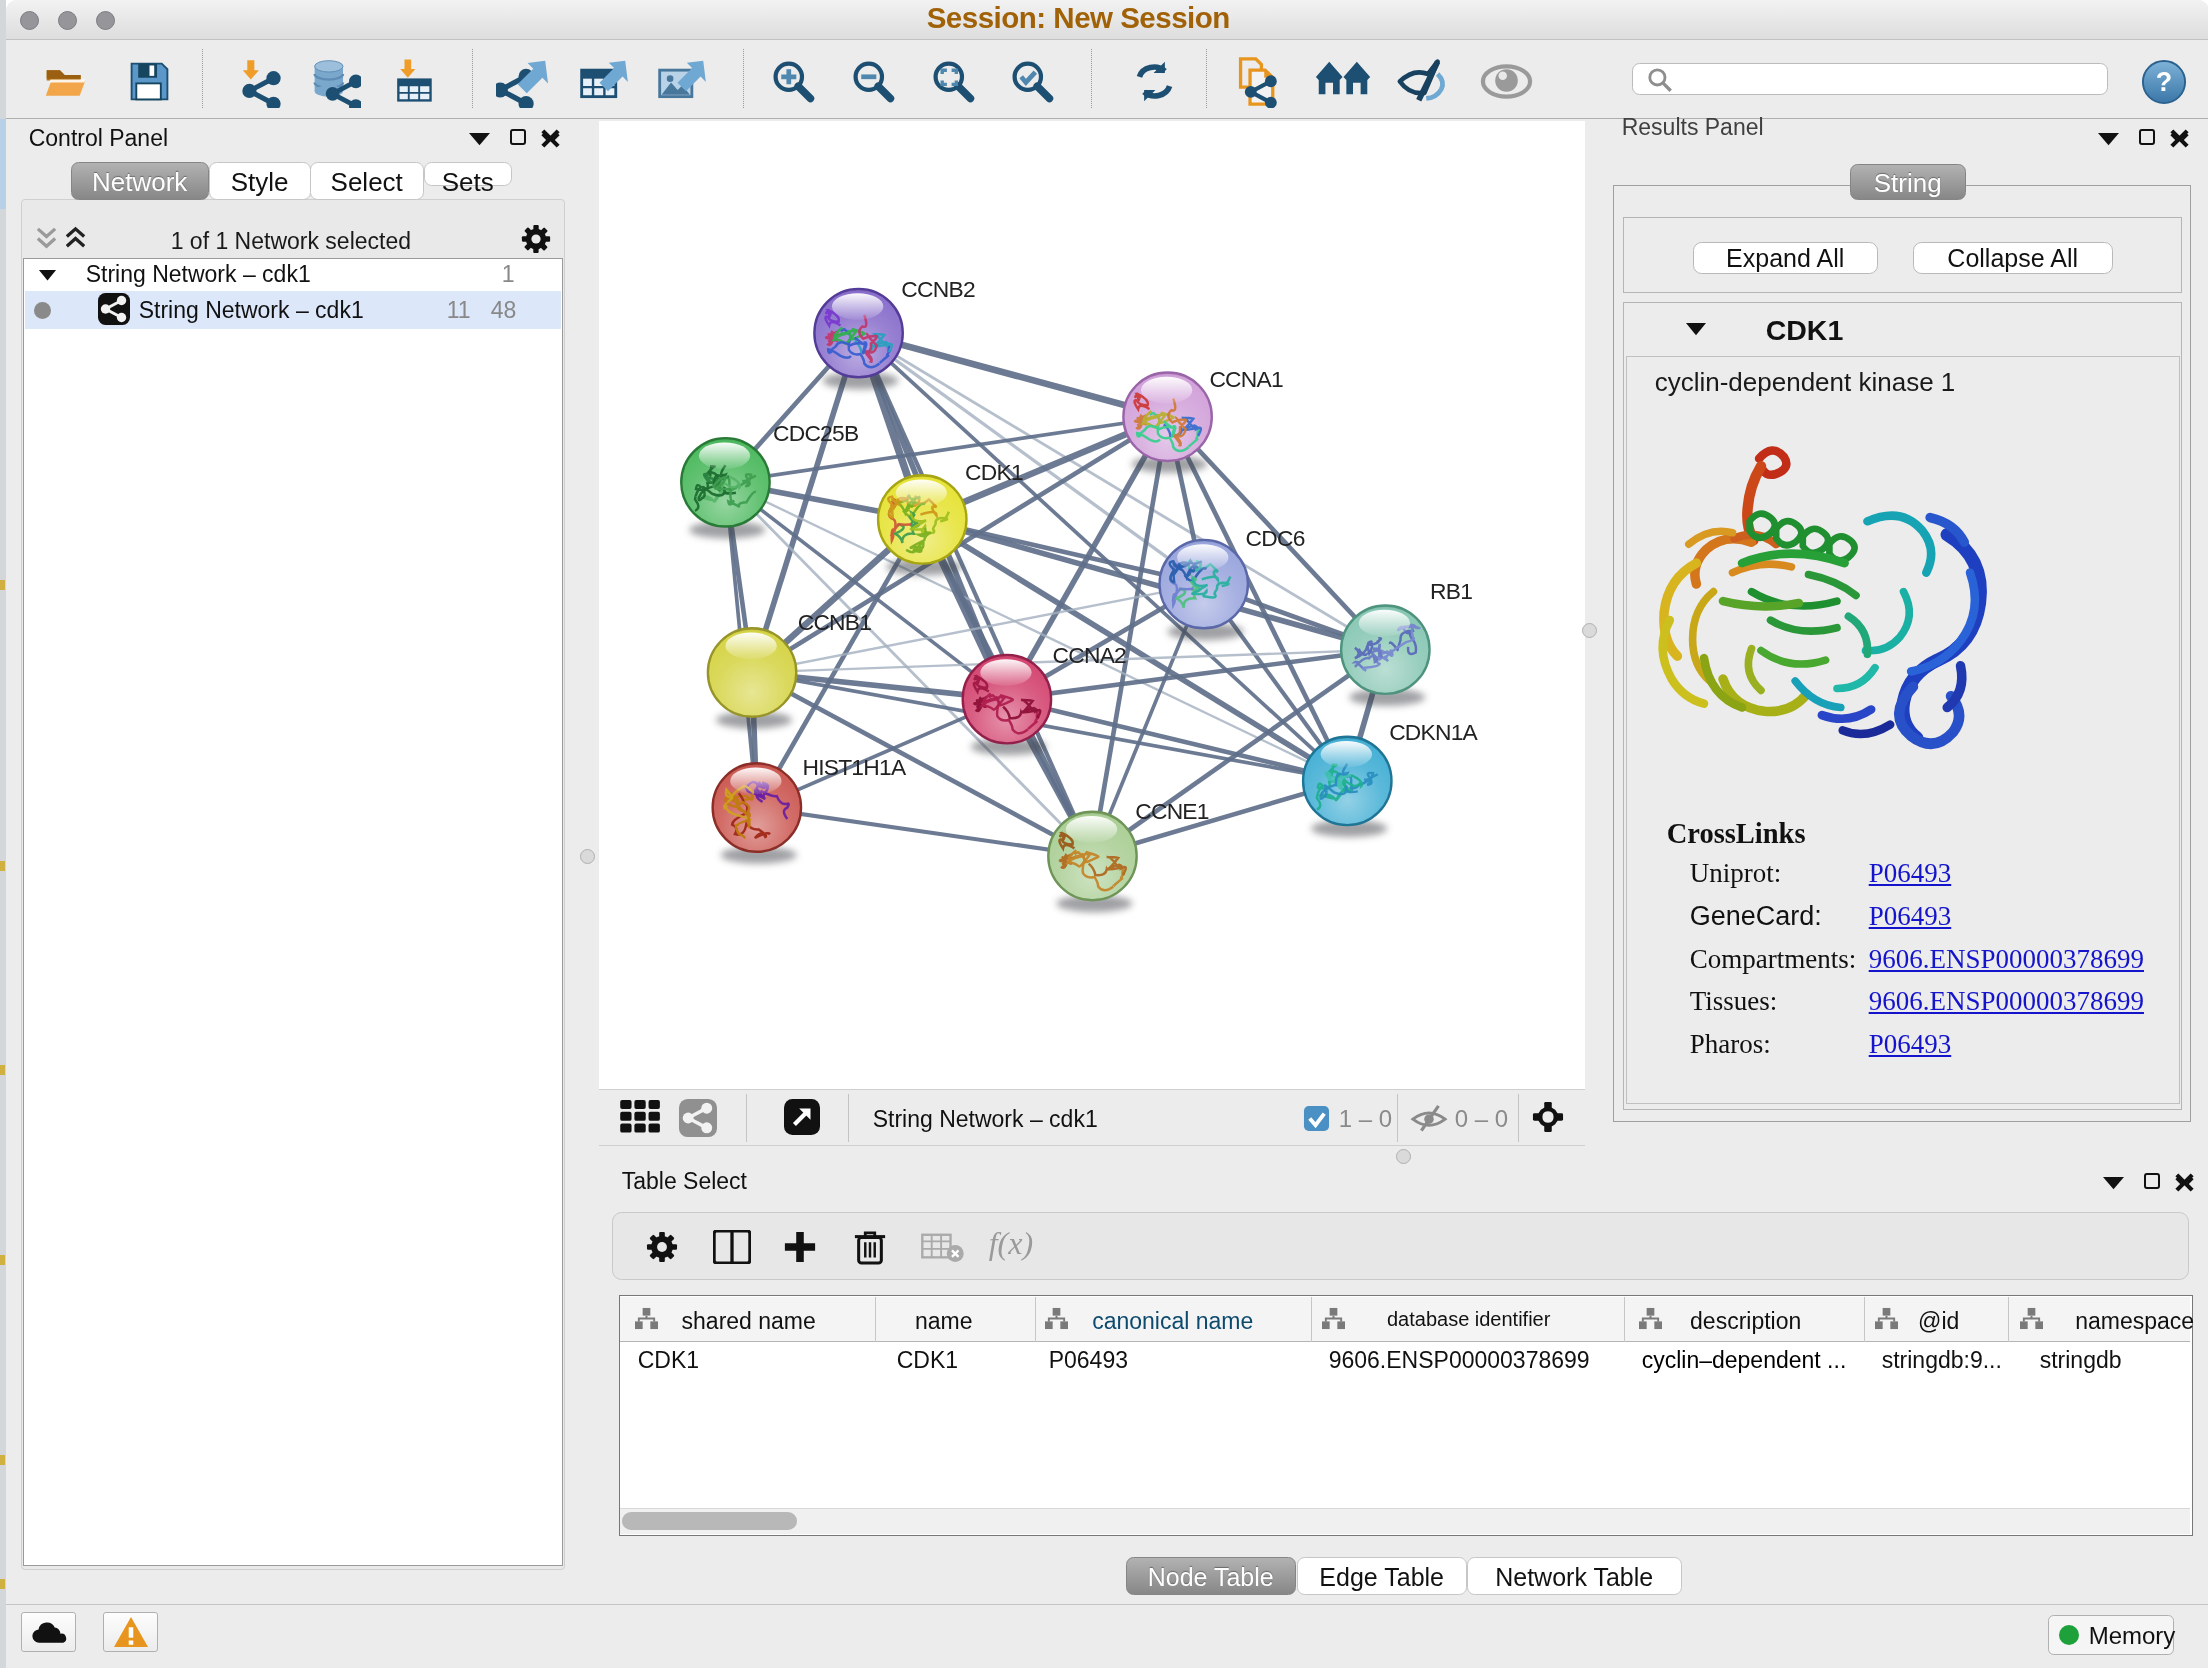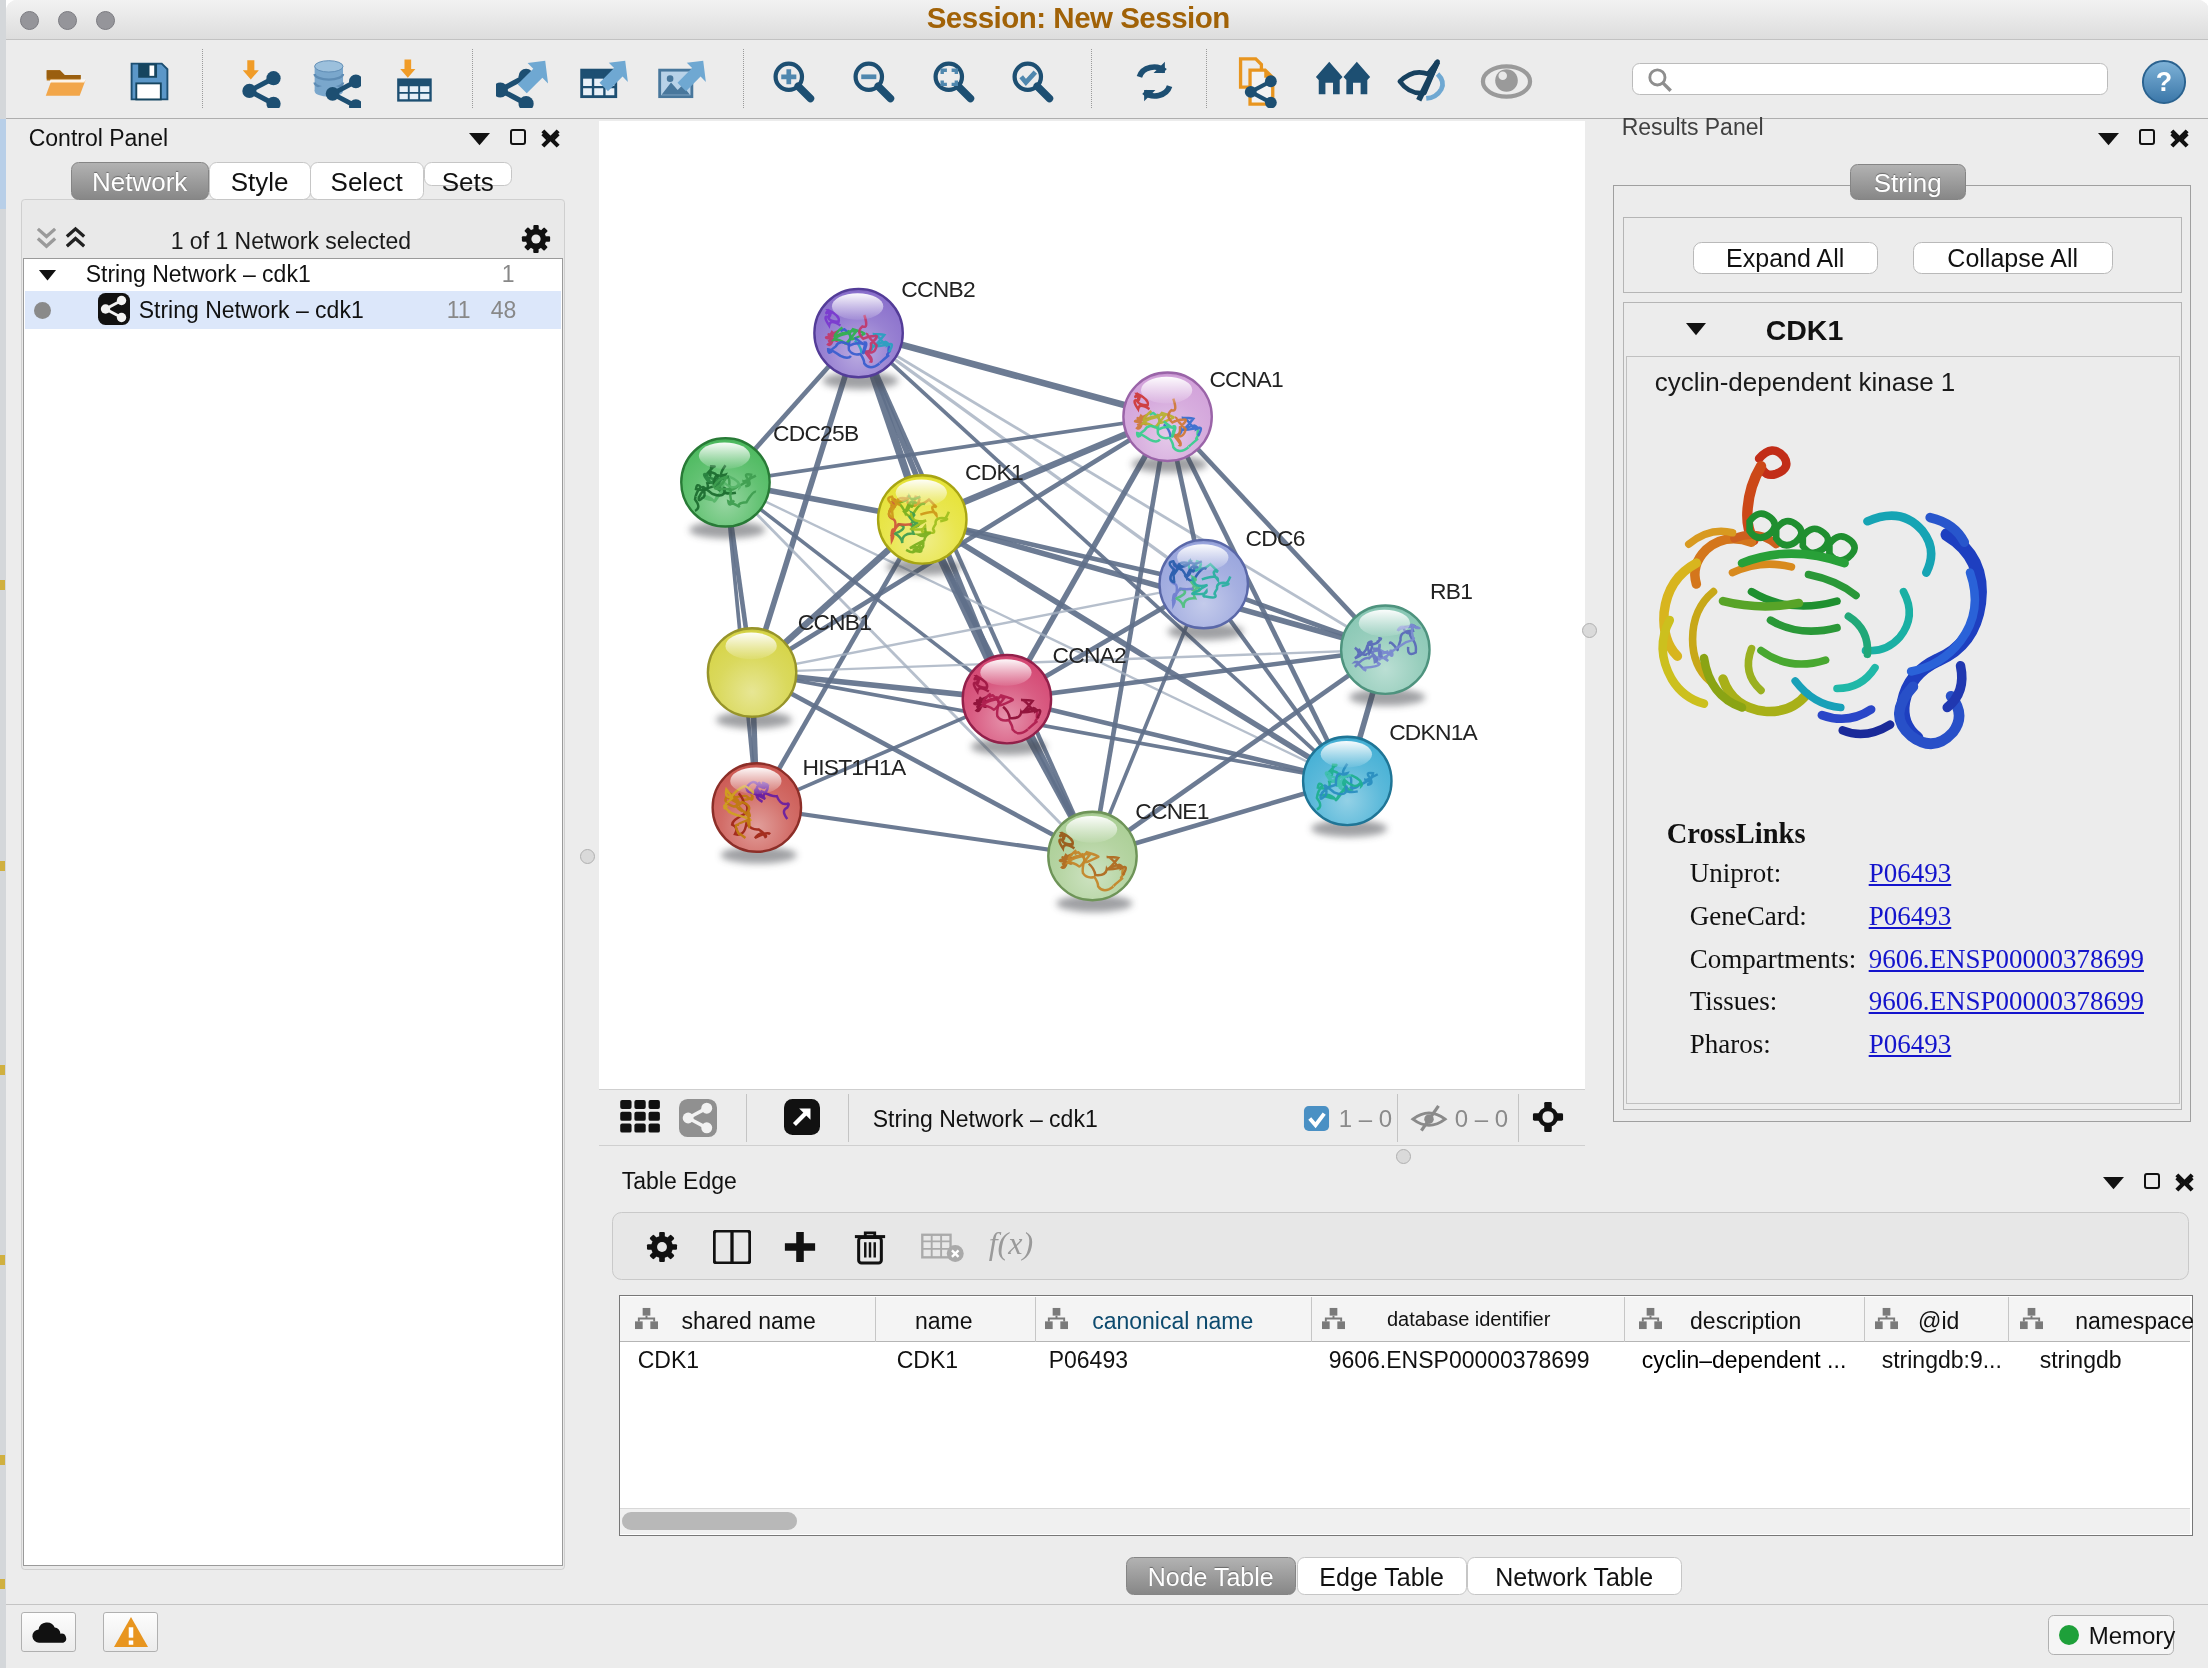--- a/index.html
+++ b/index.html
@@ -575,29 +575,29 @@
         <path d="M338 92 q26 6 36 26" stroke="#2856cc" stroke-width="10"></path>
         <path d="M370 248 q6 28 -14 44" stroke="#2038b0" stroke-width="10"></path>
         <path d="M196 264 q20 26 48 28" stroke="#18a0b8" stroke-width="8"></path>
         <path d="M224 300 q28 10 52 -6" stroke="#2a46c8" stroke-width="9"></path>
         <path d="M84 120 q22 -18 46 -12" stroke="#d89a20" stroke-width="8"></path>
       </g>
     </svg>
     <div class="abs" style="left:1661px;top:818px;font-size:28.5px;font-weight:bold;color:#111;font-family:'Liberation Serif',serif">CrossLinks</div>
     <div class="abs" style="left:1684px;top:858px;font-size:27px;color:#111;font-family:'Liberation Serif',serif">Uniprot:</div>
     <div class="abs" style="left:1863px;top:858px;font-size:27px;color:#1414cc;text-decoration:underline;font-family:'Liberation Serif',serif">P06493</div>
-    <div class="abs" style="left:1684px;top:901px;font-size:27px;color:#111;font-family:Liberation Serif, serif">GeneCard:</div>
+    <div class="abs" style="left:1684px;top:901px;font-size:27px;color:#111;font-family:Liberation Sans, sans-serif">GeneCard:</div>
     <div class="abs" style="left:1863px;top:901px;font-size:27px;color:#1414cc;text-decoration:underline;font-family:'Liberation Serif',serif">P06493</div>
     <div class="abs" style="left:1684px;top:944px;font-size:27px;color:#111;font-family:'Liberation Serif',serif">Compartments:</div>
     <div class="abs" style="left:1863px;top:944px;font-size:27px;color:#1414cc;text-decoration:underline;font-family:'Liberation Serif',serif">9606.ENSP00000378699</div>
     <div class="abs" style="left:1684px;top:986px;font-size:27px;color:#111;font-family:'Liberation Serif',serif">Tissues:</div>
     <div class="abs" style="left:1863px;top:986px;font-size:27px;color:#1414cc;text-decoration:underline;font-family:'Liberation Serif',serif">9606.ENSP00000378699</div>
     <div class="abs" style="left:1684px;top:1029px;font-size:27px;color:#111;font-family:'Liberation Serif',serif">Pharos:</div>
     <div class="abs" style="left:1863px;top:1029px;font-size:27px;color:#1414cc;text-decoration:underline;font-family:'Liberation Serif',serif">P06493</div>
-    <div class="abs" style="left:616px;top:1168px;font-size:23px;color:#111">Table Edge</div>
+    <div class="abs" style="left:616px;top:1168px;font-size:23px;color:#111">Table Select</div>
     <div style="position:absolute;left:2096px;top:1176px"><svg width="23" height="14.3" viewBox="0 0 24 15" style="">
         <path d="M1 1 h22 L12.0 14 z" fill="#111"></path>
       </svg></div>
     <div style="position:absolute;left:2138px;top:1173px;width:16px;height:16px;border:2.4px solid #111;border-radius:2.9px"></div>
     <svg width="21" height="21" viewBox="0 0 22 22" style="position:absolute;left:2168px;top:1172px">
       <path d="M3 3 L19 19 M19 3 L3 19 M3 6 L8 11 M19 6 L14 11" stroke="#111" stroke-width="4.4"></path>
     </svg>
     <div class="abs" style="left:606px;top:1212px;width:1577px;height:68px;background:#e7e7e7;border:1px solid #c9c9c9;border-radius:9.5px"></div>
     <div class="abs" style="left:639px;top:1230px"><svg width="34" height="34" viewBox="0 0 36 36" style="">
         <rect x="-3.0" y="-15.9" width="6.0" height="6.3" rx="1.2" fill="#111" transform="translate(18.0 18.0) rotate(0)"></rect>

